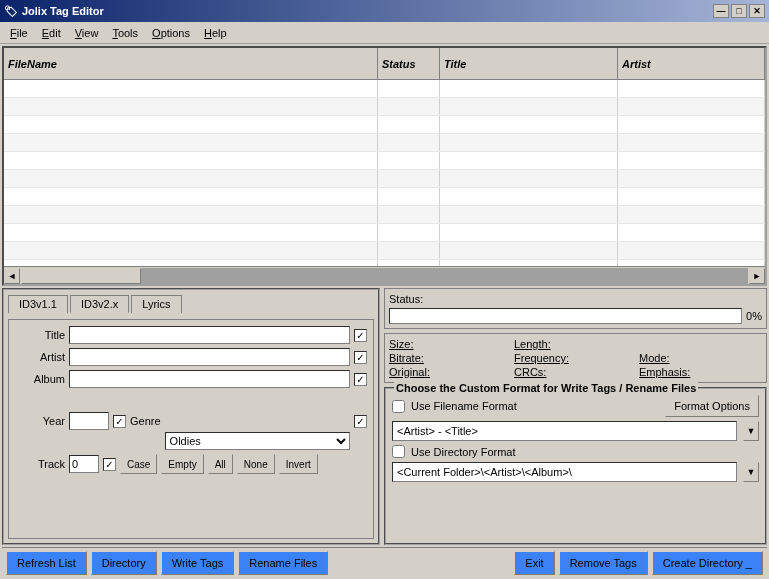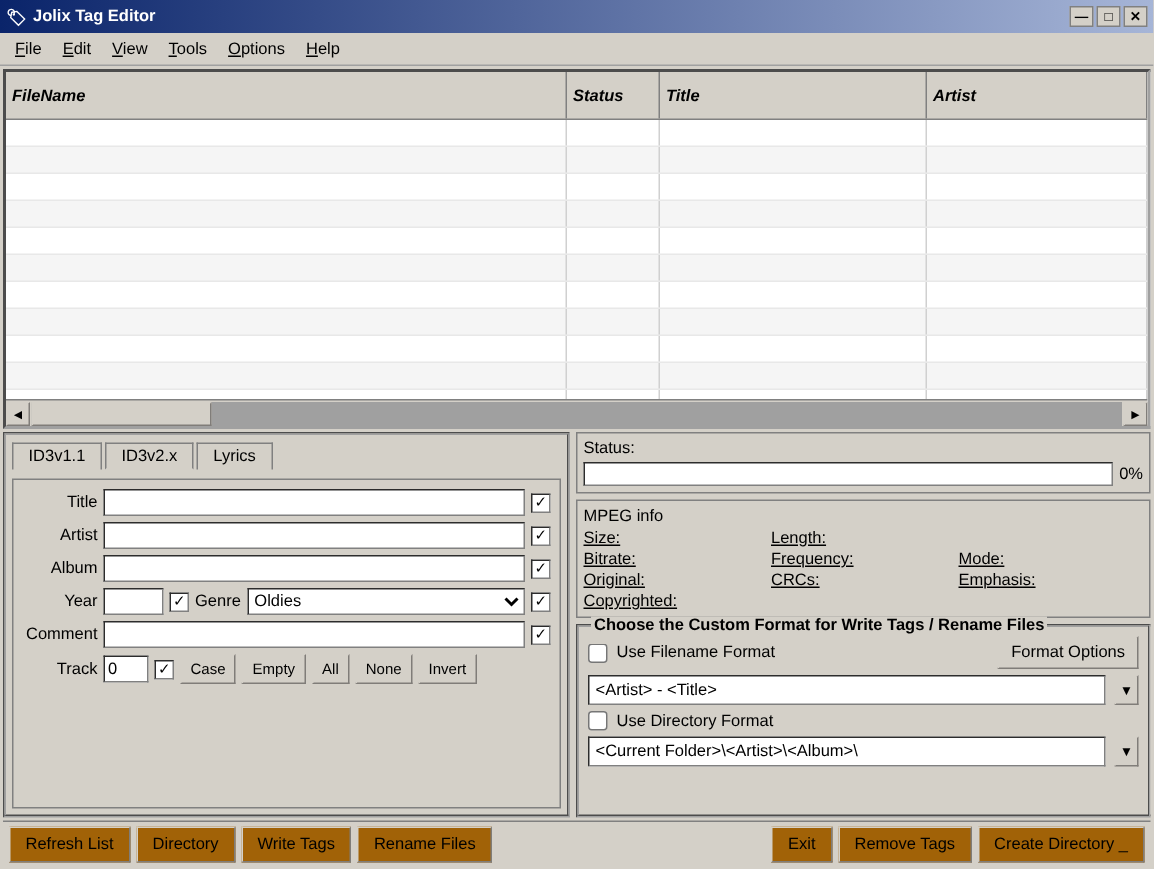--- a/index.html
+++ b/index.html
@@ -252,20 +252,21 @@
       font-size: 11px;
       padding: 1px 2px;
     }
     .genre-label { font-size: 11px; }
     .genre-select {
       flex: 1;
       height: 18px;
       border: 1px inset #808080;
       background: white;
       font-size: 11px;
+      margin-top: 40px;
     }
 
     .track-row {
       display: flex;
       align-items: center;
       gap: 4px;
     }
     .track-input {
       width: 30px;
       height: 18px;
@@ -394,21 +395,21 @@
       background: #d4d0c8;
       border-top: 1px solid #808080;
       display: flex;
       align-items: center;
       padding: 2px 4px;
       gap: 4px;
     }
     .toolbar-btn {
       height: 24px;
       padding: 2px 10px;
-      background: #a16207;
+      background: #3b82f6;
       border: 1px outset #d4d0c8;
       font-size: 11px;
       cursor: pointer;
       white-space: nowrap;
     }
     .toolbar-separator {
       flex: 1;
     }
     .toolbar-section {
       display: flex;
@@ -562,25 +563,20 @@
           <select class="genre-select">
             <option>Oldies</option>
             <option>Rock</option>
             <option>Pop</option>
             <option>Jazz</option>
             <option>Classical</option>
           </select>
           <div class="checkbox checked"></div>
         </div>
 
-        <div class="field-row">
-          <span class="field-label">Comment</span>
-          <input type="text" class="field-input" value="" style="">
-          <div class="checkbox checked"></div>
-        </div>
 
         <div class="track-row">
           <span class="field-label">Track</span>
           <input type="text" class="track-input" value="0" style="">
           <div class="checkbox checked"></div>
           <button class="small-btn">Case</button>
           <button class="small-btn">Empty</button>
           <button class="small-btn">All</button>
           <button class="small-btn">None</button>
           <button class="small-btn">Invert</button>
@@ -592,21 +588,20 @@
 
       <div class="status-box">
         <span class="status-label">Status:</span>
         <div class="status-bar-container">
           <div class="status-progress"></div>
           <span class="status-percent">0%</span>
         </div>
       </div>
 
       <div class="mpeg-info-box">
-        <div class="mpeg-title">MPEG info</div>
         <div class="mpeg-grid">
           <div class="mpeg-item">
             <span class="mpeg-key">Size:</span>
             <span class="mpeg-val"></span>
           </div>
           <div class="mpeg-item">
             <span class="mpeg-key">Length:</span>
             <span class="mpeg-val"></span>
           </div>
           <div class="mpeg-item">
@@ -627,24 +622,20 @@
           <div class="mpeg-item">
             <span class="mpeg-key">Original:</span>
             <span class="mpeg-val"></span>
           </div>
           <div class="mpeg-item">
             <span class="mpeg-key">CRCs:</span>
             <span class="mpeg-val"></span>
           </div>
           <div class="mpeg-item">
             <span class="mpeg-key">Emphasis:</span>
-            <span class="mpeg-val"></span>
-          </div>
-          <div class="mpeg-item" style="grid-column: 1 / 3;">
-            <span class="mpeg-key">Copyrighted:</span>
             <span class="mpeg-val"></span>
           </div>
         </div>
       </div>
 
       <div class="format-box">
         <span class="format-legend">Choose the Custom Format for Write Tags / Rename Files</span>
 
         <div class="format-row">
           <input type="checkbox" style="">

